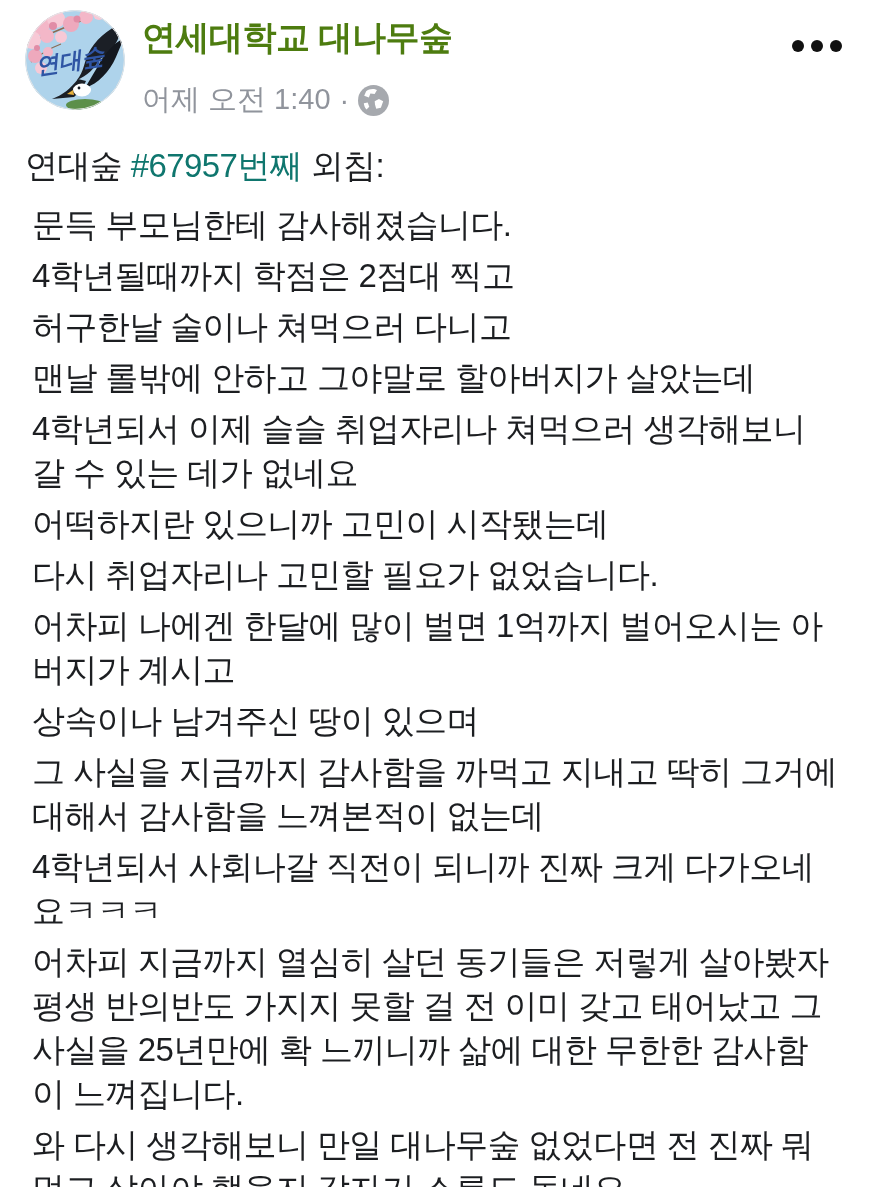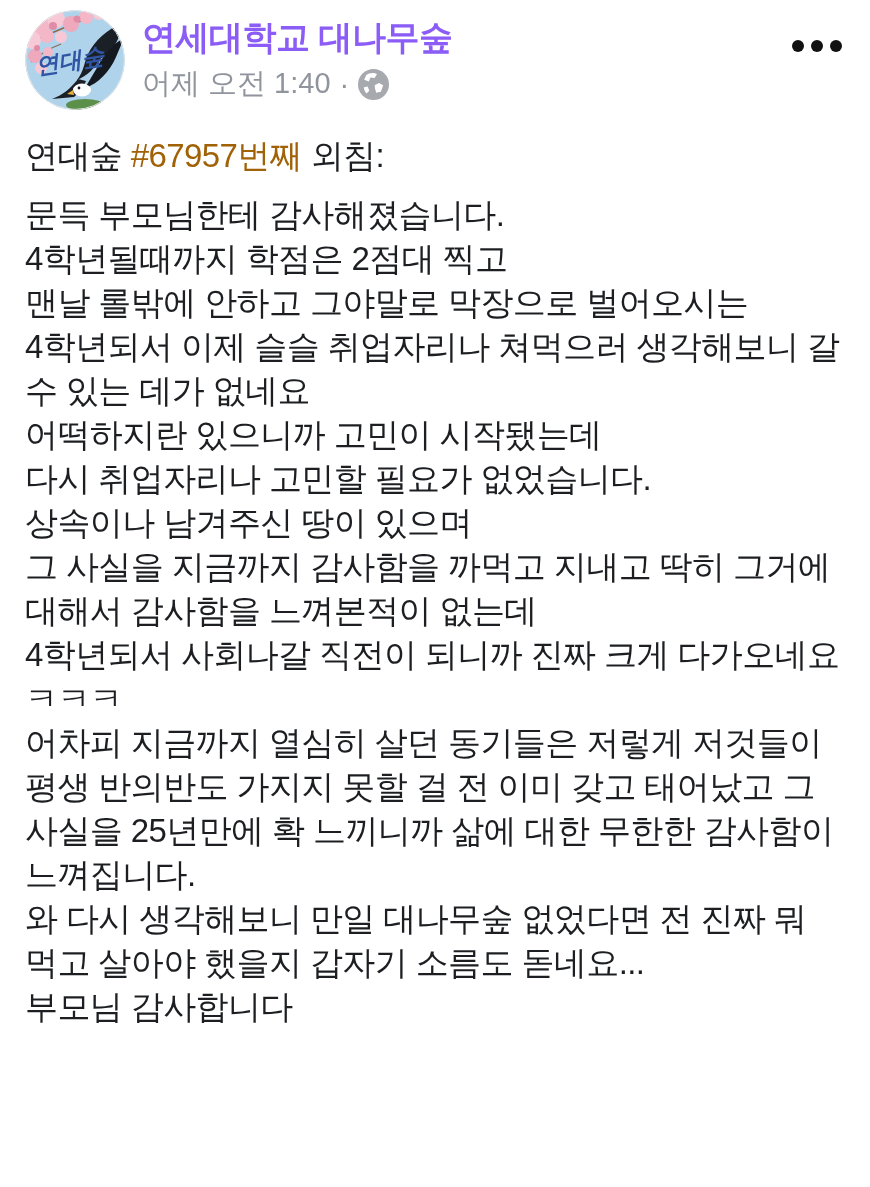--- a/index.html
+++ b/index.html
@@ -36,26 +36,26 @@
   .header-text {
     margin-left: 17px;
     padding-top: 8px;
     flex: 1 1 auto;
     min-width: 0;
   }
   .page-name {
     font-size: 34px;
     font-weight: bold;
     letter-spacing: -0.5px;
-    color: #8b5cf6;
+    color: #4d7c0f;
     line-height: 1.15;
     cursor: pointer;
   }
   .meta-row {
-    margin-top: 7px;
+    margin-top: 23px;
     display: flex;
     align-items: center;
     gap: 9px;
     font-size: 29px;
     color: #90949c;
   }
   .meta-sep { color: #90949c; }
   .globe-wrap { display: inline-flex; align-items: center; }
   .globe-wrap svg { width: 31px; height: 31px; }
   .more-btn {
@@ -75,25 +75,25 @@
   
   .post-body {
     padding: 24px 24px 0 25px;
     font-size: 33px;
     line-height: 44px;
     letter-spacing: -0.6px;
     color: #1c1e21;
   }
   .lead-line { margin: 0 0 15px 0; }
   .hashtag {
-    color: #a16207;
+    color: #0f766e;
     text-decoration: none;
     cursor: pointer;
   }
-  .post-line { margin: 0; }
+  .post-line { margin: 7px; }
 </style>
 </head>
 <body>
 
 <div class="post">
 
   <header class="post-header">
 
     <div class="avatar">
       <svg viewBox="0 0 100 100">
@@ -163,25 +163,27 @@
       <span class="dot"></span>
     </div>
 
   </header>
 
   <div class="post-body">
     <p class="lead-line"><span>연대숲 </span><a class="hashtag">#67957번째</a><span> 외침:</span></p>
 
     <p class="post-line">문득 부모님한테 감사해졌습니다.</p>
     <p class="post-line">4학년될때까지 학점은 2점대 찍고</p>
-    <p class="post-line">맨날 롤밖에 안하고 그야말로 막장으로 벌어오시는</p>
+    <p class="post-line">허구한날 술이나 쳐먹으러 다니고</p>
+    <p class="post-line">맨날 롤밖에 안하고 그야말로 할아버지가 살았는데</p>
     <p class="post-line">4학년되서 이제 슬슬 취업자리나 쳐먹으러 생각해보니 갈 수 있는 데가 없네요</p>
     <p class="post-line">어떡하지란 있으니까 고민이 시작됐는데</p>
     <p class="post-line">다시 취업자리나 고민할 필요가 없었습니다.</p>
+    <p class="post-line">어차피 나에겐 한달에 많이 벌면 1억까지 벌어오시는 아버지가 계시고</p>
     <p class="post-line">상속이나 남겨주신 땅이 있으며</p>
     <p class="post-line">그 사실을 지금까지 감사함을 까먹고 지내고 딱히 그거에 대해서 감사함을 느껴본적이 없는데</p>
     <p class="post-line">4학년되서 사회나갈 직전이 되니까 진짜 크게 다가오네요ㅋㅋㅋ</p>
-    <p class="post-line">어차피 지금까지 열심히 살던 동기들은 저렇게 저것들이 평생 반의반도 가지지 못할 걸 전 이미 갖고 태어났고 그 사실을 25년만에 확 느끼니까 삶에 대한 무한한 감사함이 느껴집니다.</p>
+    <p class="post-line">어차피 지금까지 열심히 살던 동기들은 저렇게 살아봤자 평생 반의반도 가지지 못할 걸 전 이미 갖고 태어났고 그 사실을 25년만에 확 느끼니까 삶에 대한 무한한 감사함이 느껴집니다.</p>
     <p class="post-line">와 다시 생각해보니 만일 대나무숲 없었다면 전 진짜 뭐 먹고 살아야 했을지 갑자기 소름도 돋네요...</p>
     <p class="post-line">부모님 감사합니다</p>
   </div>
 
 </div>
 
 </body></html>

